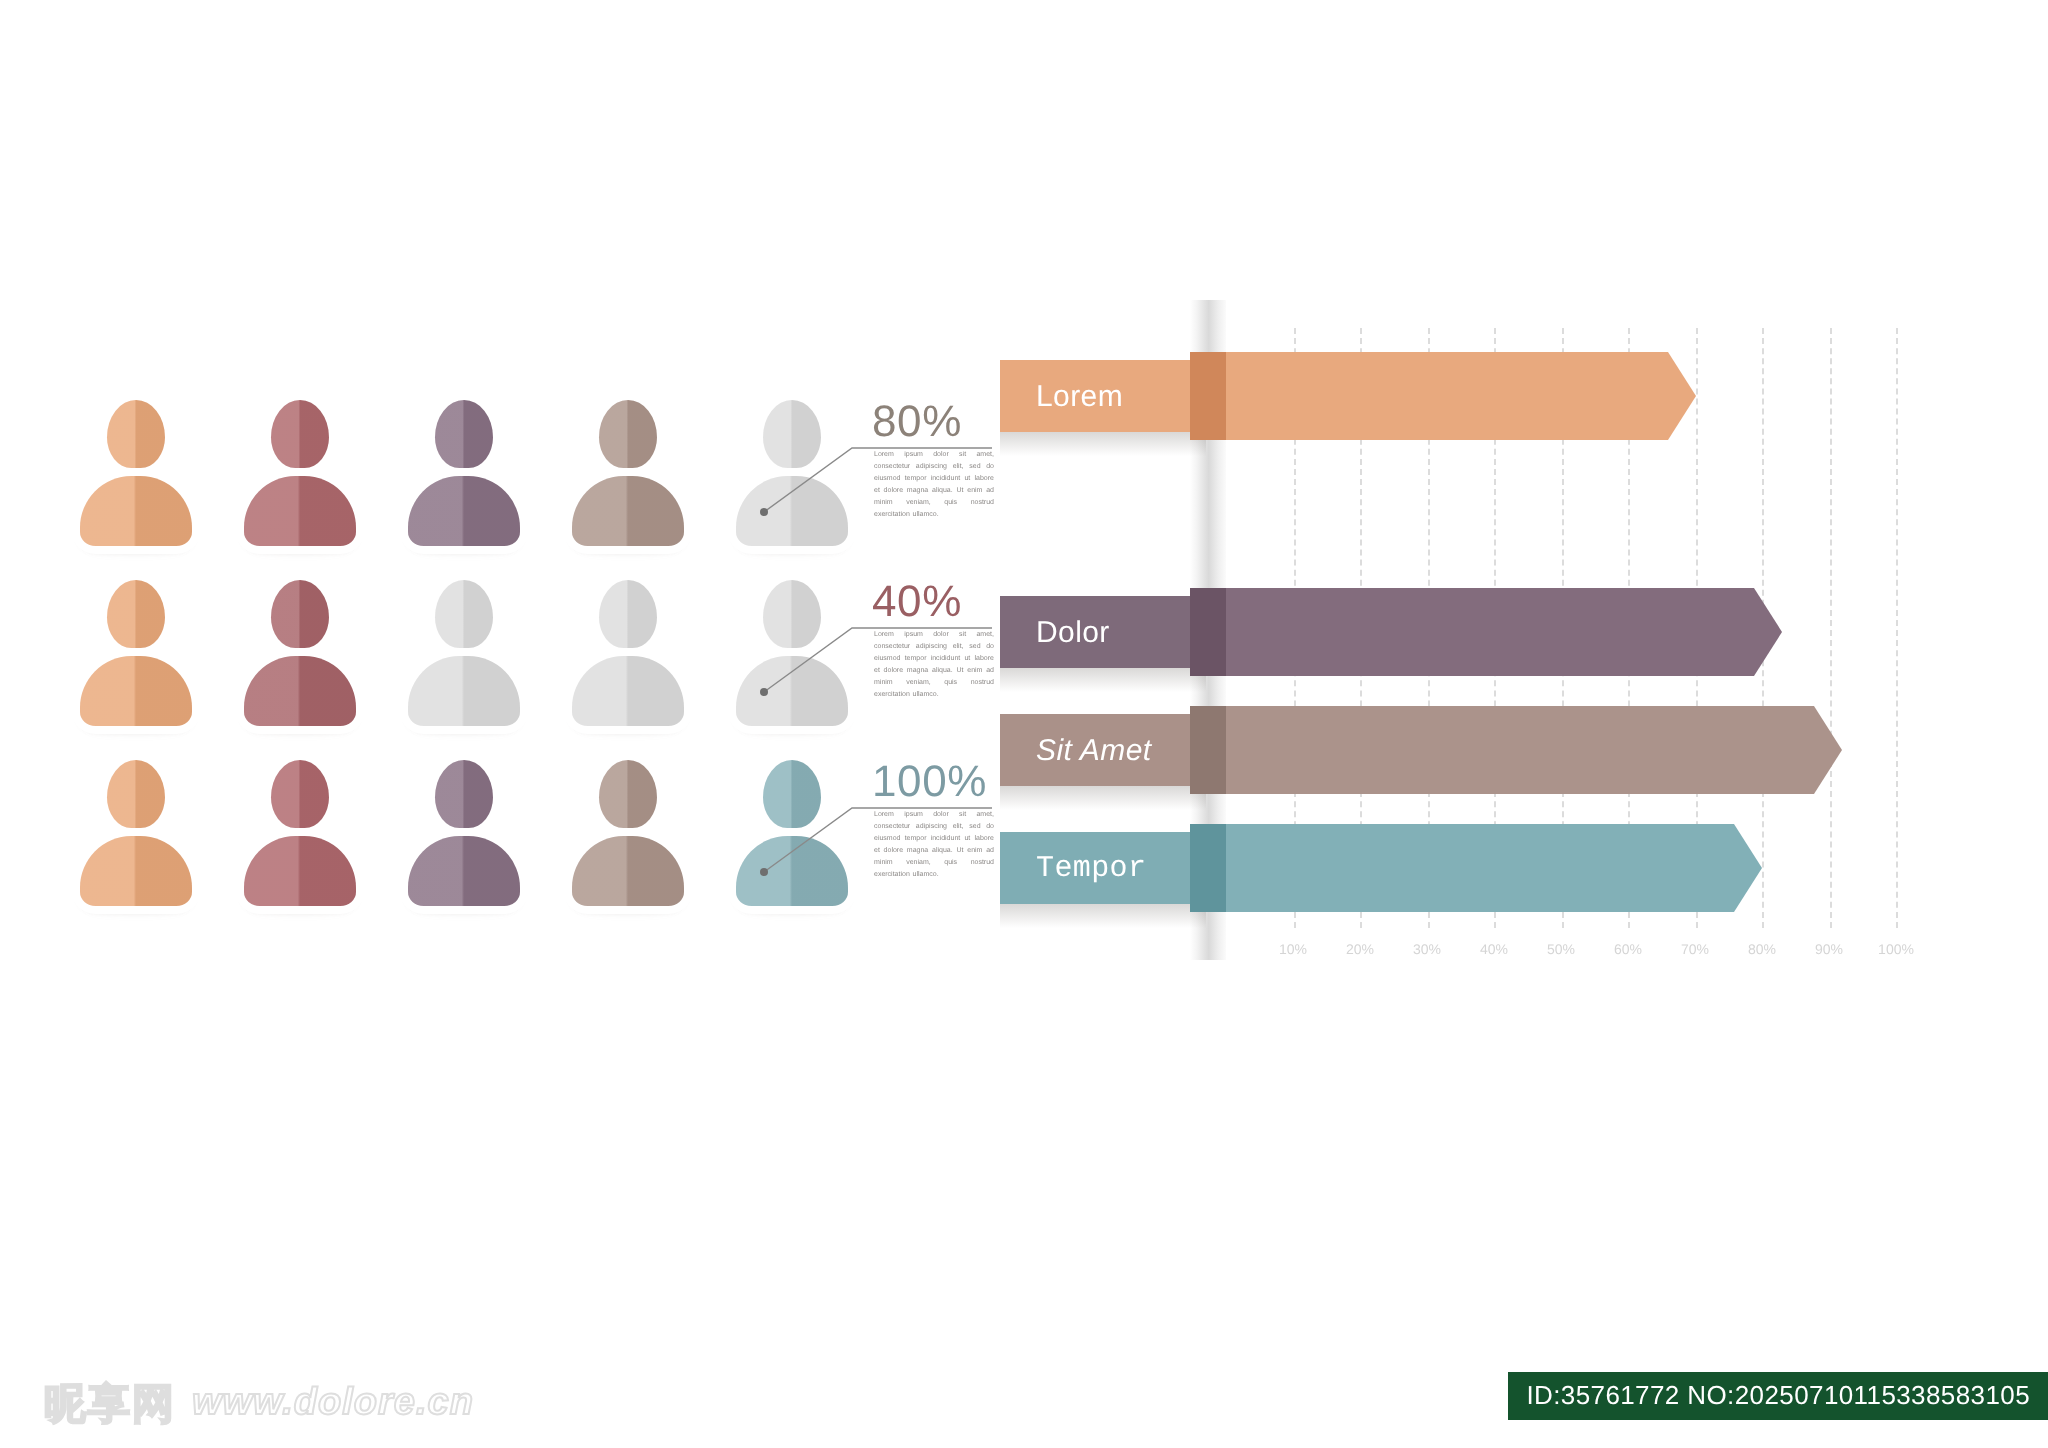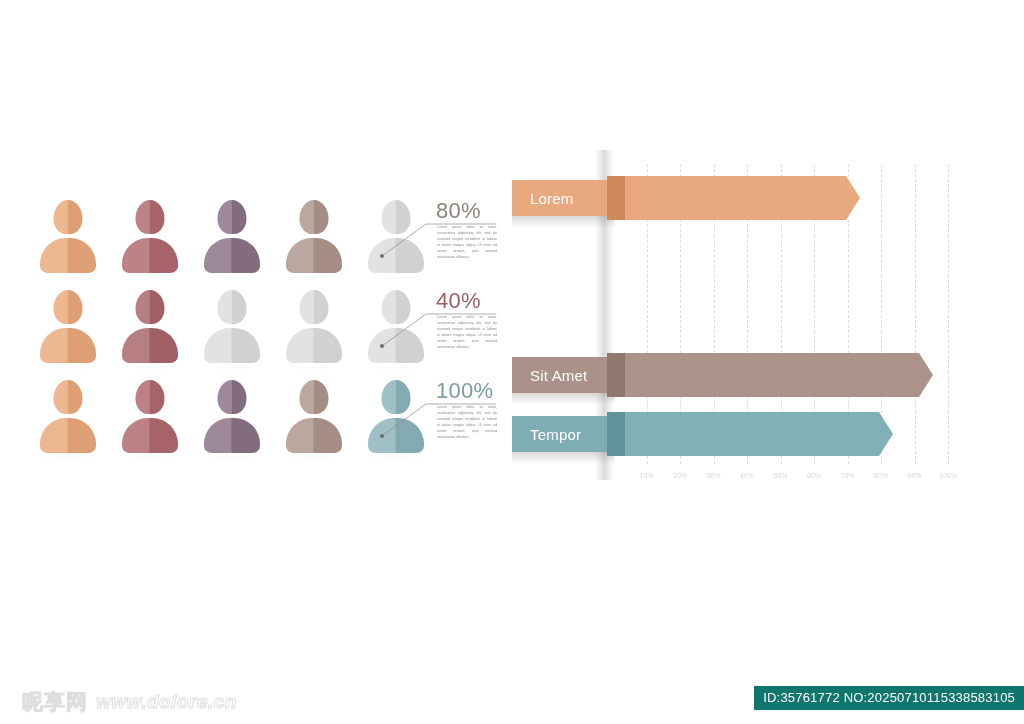--- a/index.html
+++ b/index.html
@@ -148,21 +148,20 @@
     font-size: 7px;
     color: #d5d5d5;
     transform: translateX(-50%);
     white-space: nowrap;
   }
 
   .bar-row {
     position: absolute;
     left: 0;
     height: 44px;
-    margin-left: 12px;
   }
   
   .bar-label-tab {
     position: absolute;
     left: 0px;
     top: 4px;
     height: 36px;
     width: 103px;
     display: flex;
     align-items: center;
@@ -242,21 +241,21 @@
     font-style: italic;
     font-weight: bold;
     color: #ffffff;
     -webkit-text-stroke: 1px #dedede;
     letter-spacing: 0.5px;
   }
   #id-badge {
     position: absolute;
     right: 0px;
     top: 6px;
-    background: #0f766e;
+    background: #14532d;
     color: #ffffff;
     font-size: 13px;
     padding: 4px 9px 5px 9px;
     letter-spacing: 0.2px;
     white-space: nowrap;
   }
 </style>
 </head>
 <body>
 
@@ -399,32 +398,42 @@
     <div class="bar-row" style="top: 26px; width: 470px;">
       <div class="bar-label-tab" style="background: rgb(232, 169, 126);">
         <span>Lorem</span>
       </div>
       <div class="bar-fold" style="background: rgb(208, 135, 90);"></div>
       <div class="bar-arrow" style="width: 234.5px;">
         <div class="shaft" style="background: rgb(232, 169, 126);"></div>
         <div class="tip" style="border-left: 14px solid rgb(232, 169, 126);"></div>
       </div>
     </div>
-    <div class="bar-row" style="top: 203px; width: 470px;">
+    <div class="bar-row" style="top: 144px; width: 470px;">
+      <div class="bar-label-tab" style="background: rgb(126, 106, 122);">
+        <span>Dolor</span>
+      </div>
+      <div class="bar-fold" style="background: rgb(107, 84, 101);"></div>
+      <div class="bar-arrow" style="width: 278.05px;">
+        <div class="shaft" style="background: rgb(131, 108, 125);"></div>
+        <div class="tip" style="border-left: 14px solid rgb(131, 108, 125);"></div>
+      </div>
+    </div>
+    <div class="bar-row" style="top: 203px; width: 470px; font-style: italic;">
       <div class="bar-label-tab" style="background: rgb(170, 145, 137);">
         <span>Sit Amet</span>
       </div>
       <div class="bar-fold" style="background: rgb(142, 120, 112);"></div>
       <div class="bar-arrow" style="width: 308.2px;">
         <div class="shaft" style="background: rgb(171, 147, 139);"></div>
         <div class="tip" style="border-left: 14px solid rgb(171, 147, 139);"></div>
       </div>
     </div>
     <div class="bar-row" style="top: 262px; width: 470px;">
-      <div class="bar-label-tab" style="background: rgb(127, 173, 180);">
+      <div class="bar-label-tab" style="background: rgb(127, 173, 180); font-family: Liberation Mono, monospace;">
         <span>Tempor</span>
       </div>
       <div class="bar-fold" style="background: rgb(95, 148, 156);"></div>
       <div class="bar-arrow" style="width: 268px;">
         <div class="shaft" style="background: rgb(130, 176, 183);"></div>
         <div class="tip" style="border-left: 14px solid rgb(130, 176, 183);"></div>
       </div>
     </div>
   </div>
 

